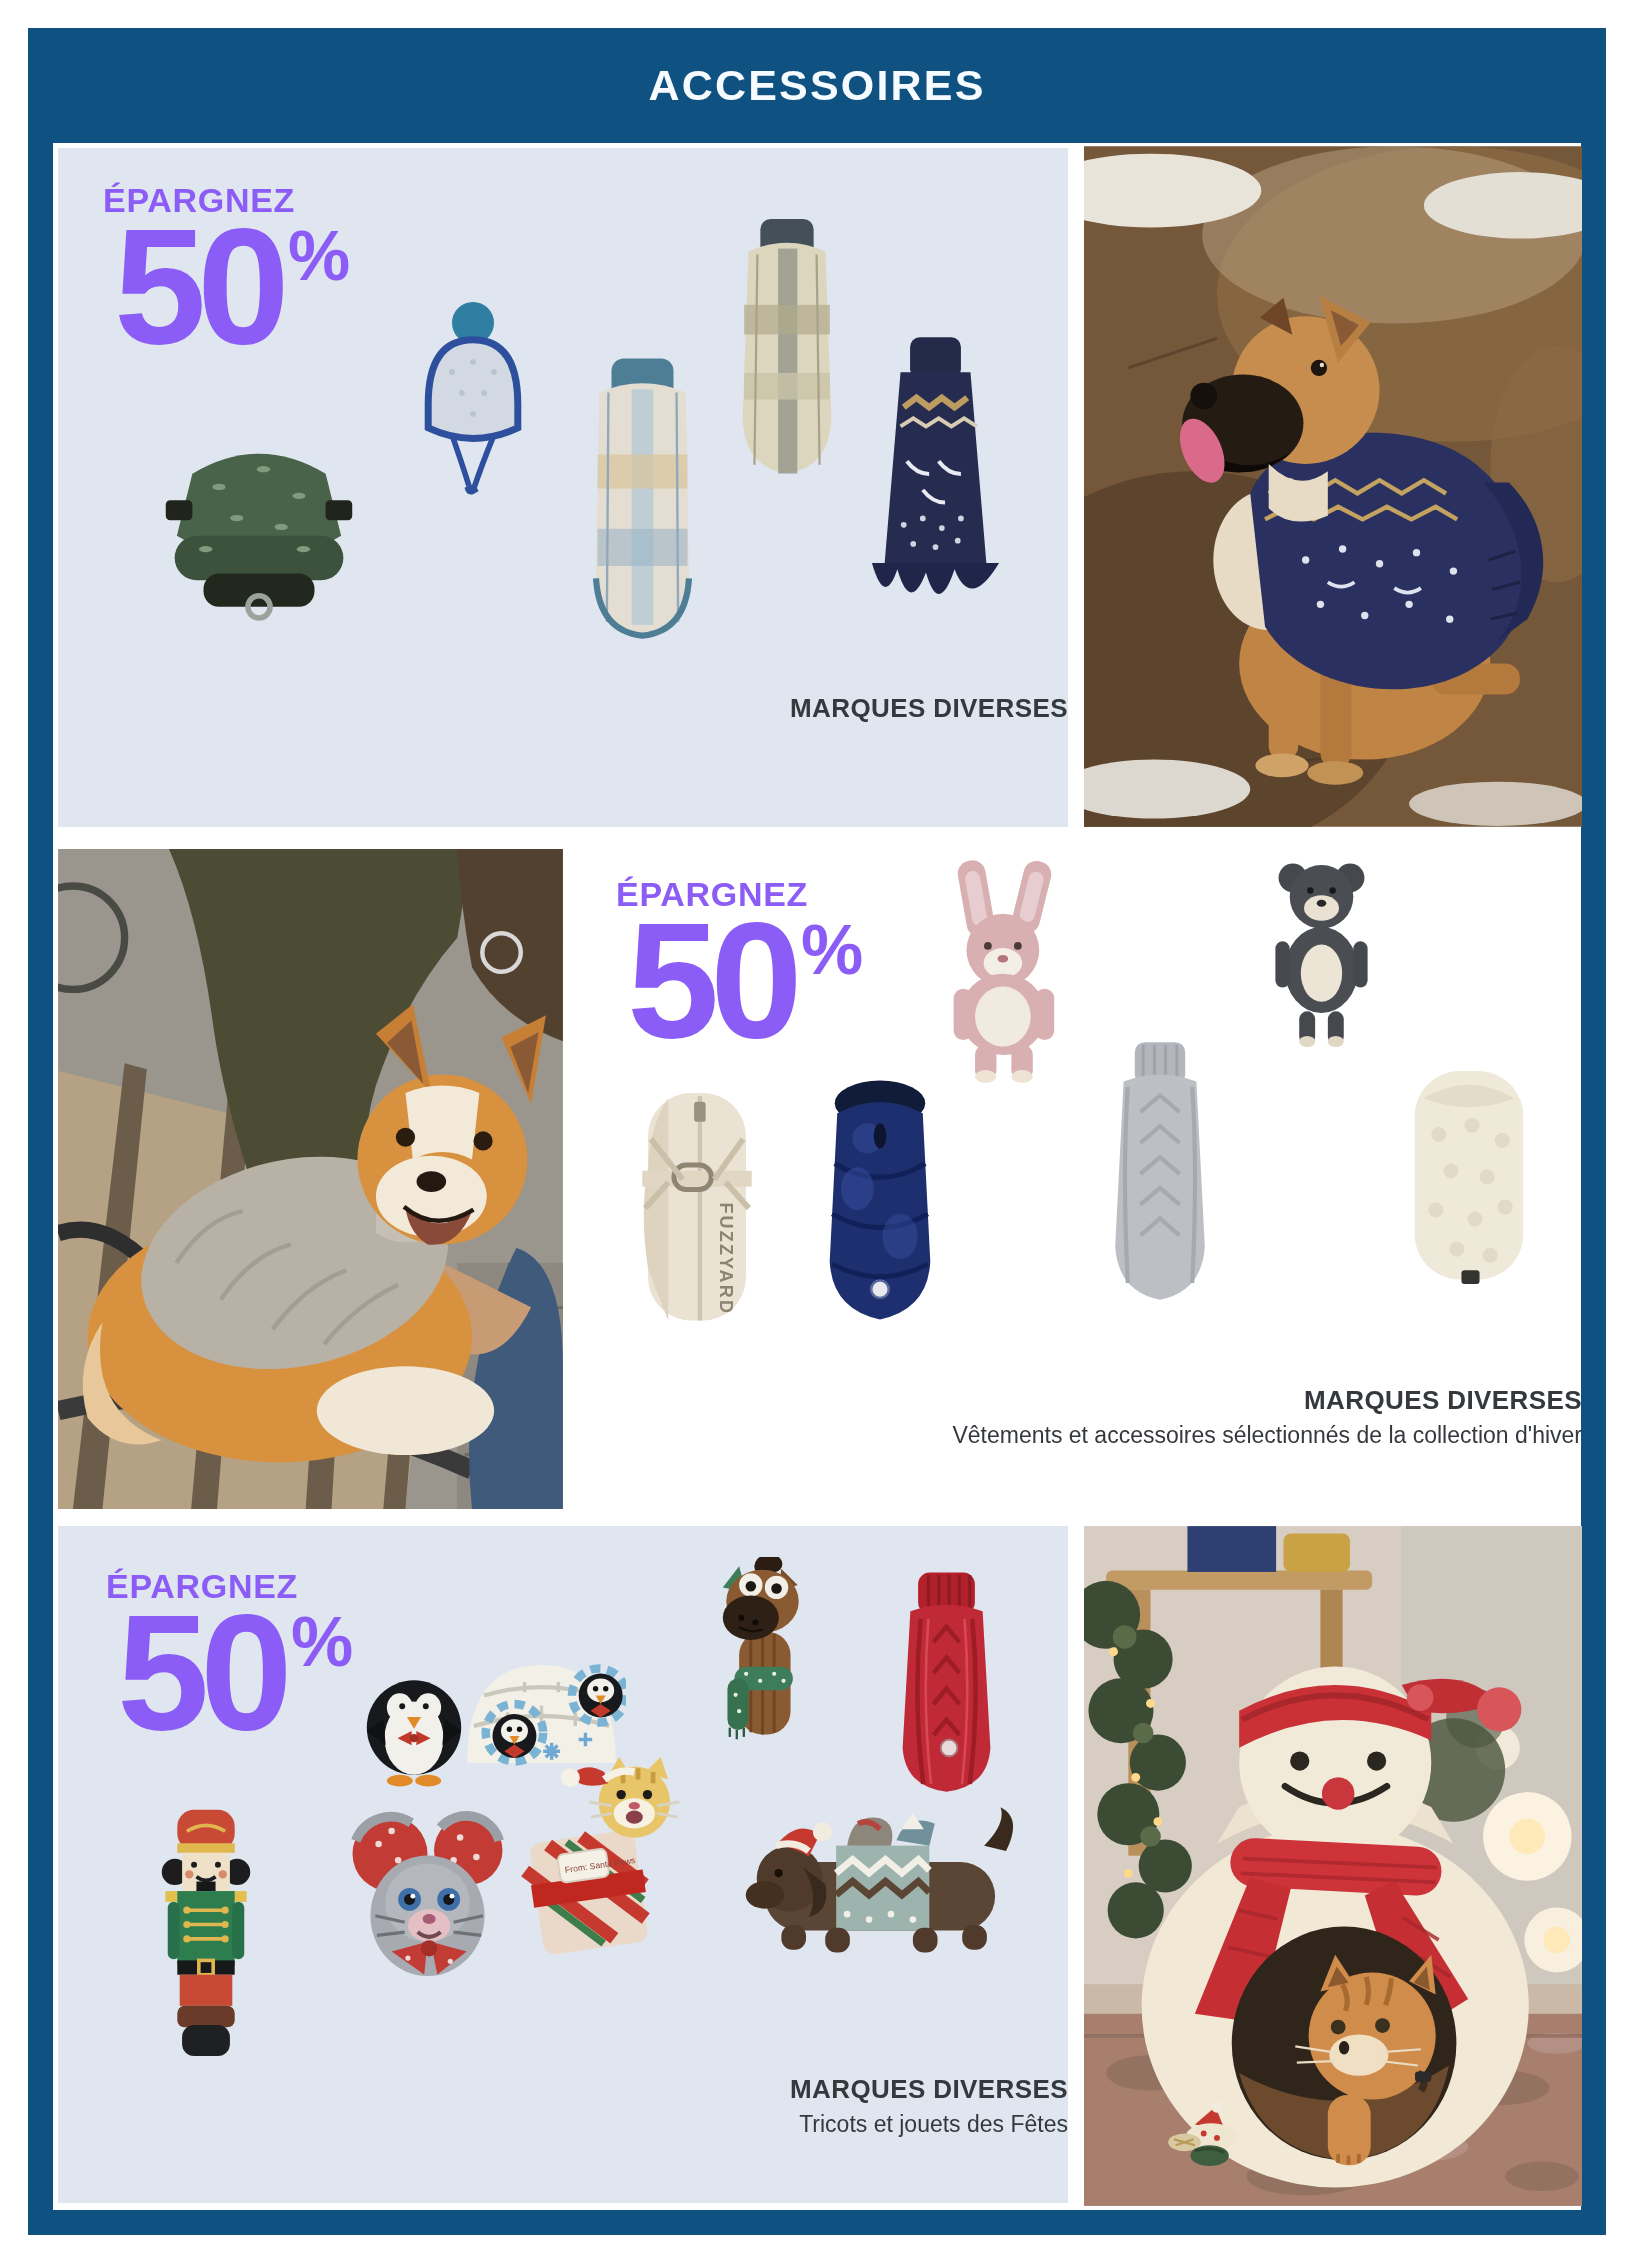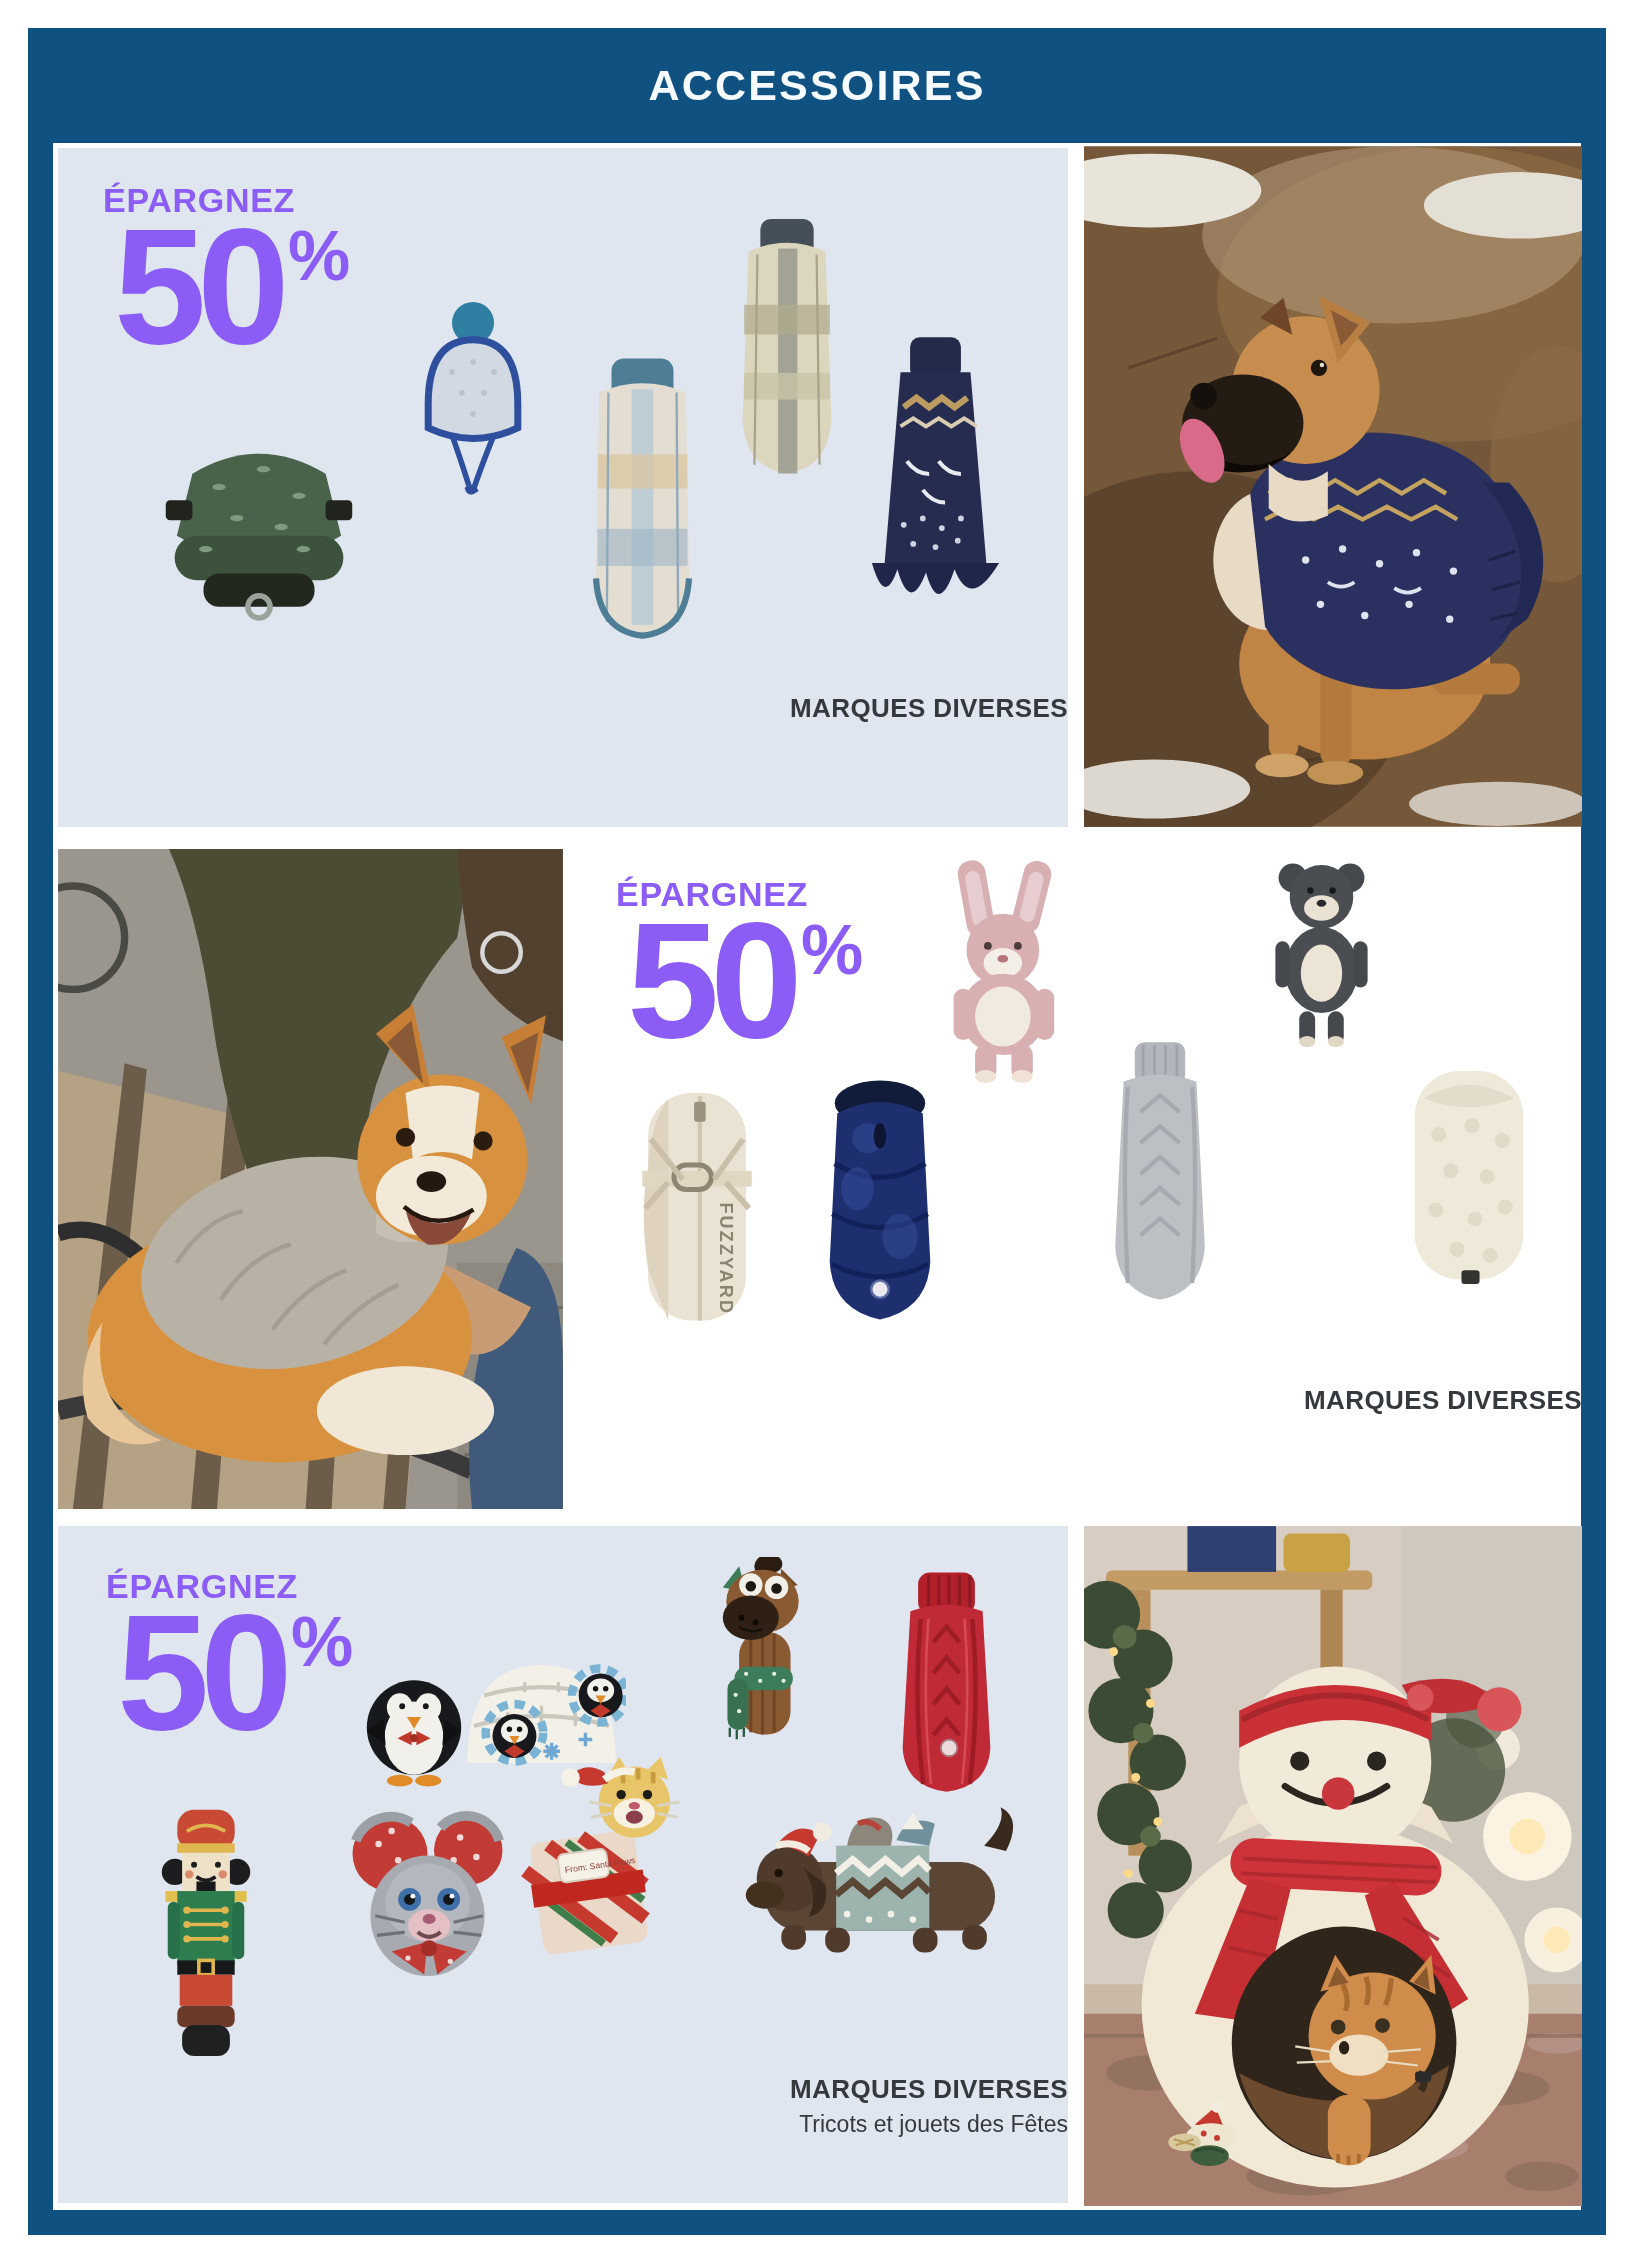--- a/index.html
+++ b/index.html
@@ -368,20 +368,21 @@
         <circle cx="54" cy="108" r="5"></circle>
         <circle cx="74" cy="100" r="5"></circle>
         <circle cx="42" cy="128" r="5"></circle>
         <circle cx="64" cy="132" r="5"></circle>
     </g>
     <rect x="45" y="142" width="12" height="9" rx="2" fill="#33342f"></rect>
   </svg>
 
   <div class="caption" id="caption-winter">
     <div class="t">MARQUES DIVERSES</div>
+    <div class="s">Vêtements et accessoires sélectionnés de la collection d'hiver</div>
   </div>
 
   <div class="panel" id="panel-holiday"></div>
 
   <div class="badge" id="badge-holiday">
     <div class="save">ÉPARGNEZ</div>
     <div class="row">
       <span class="big">50</span>
       <span class="pct">%</span>
     </div>

